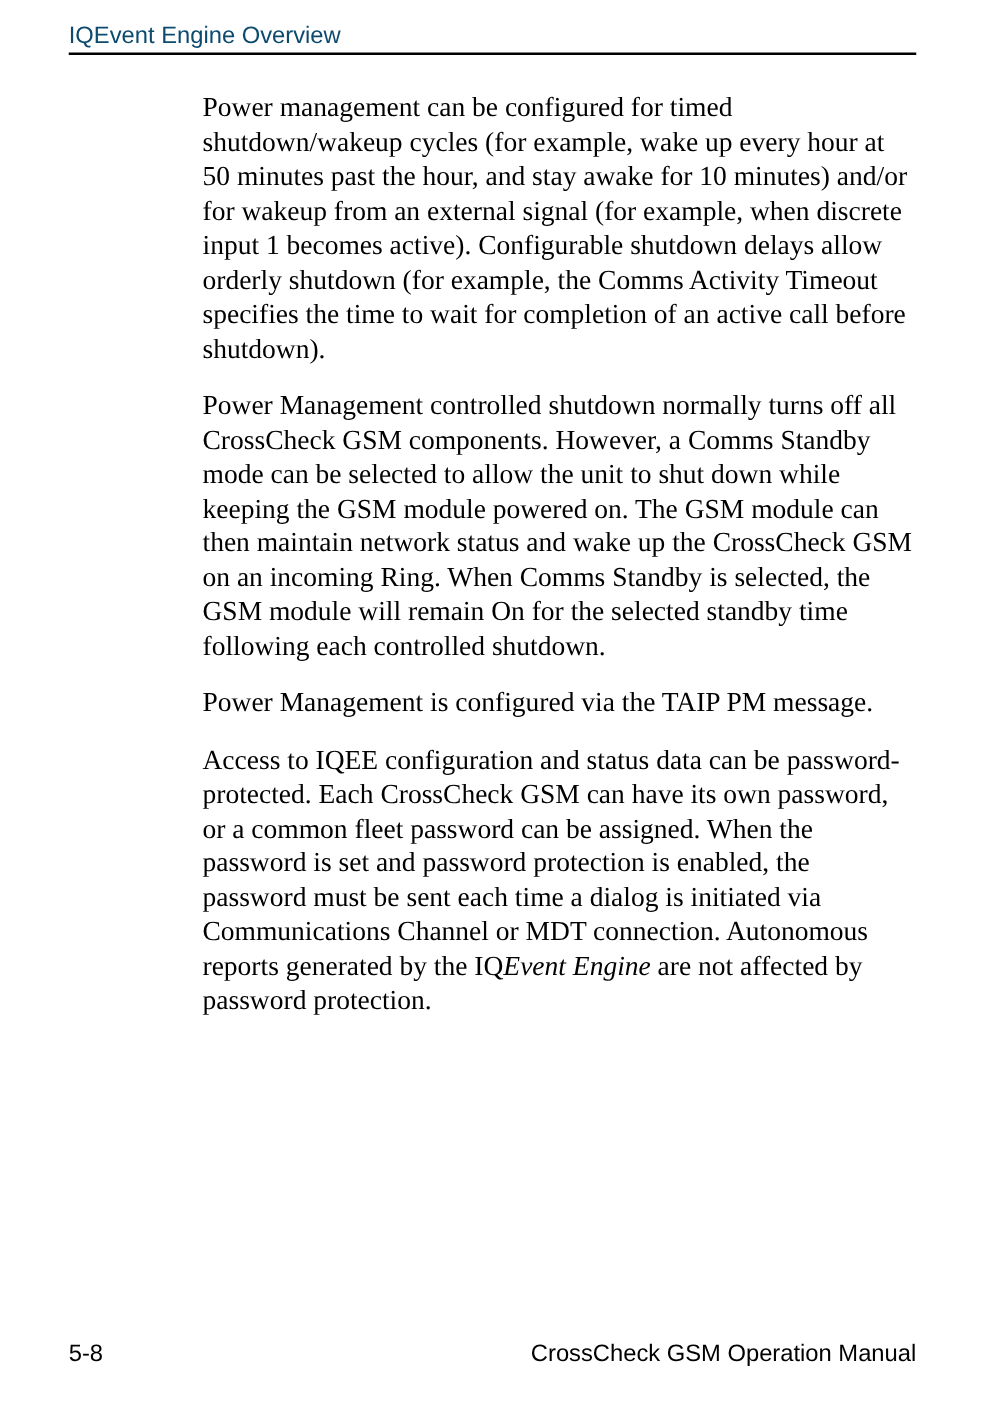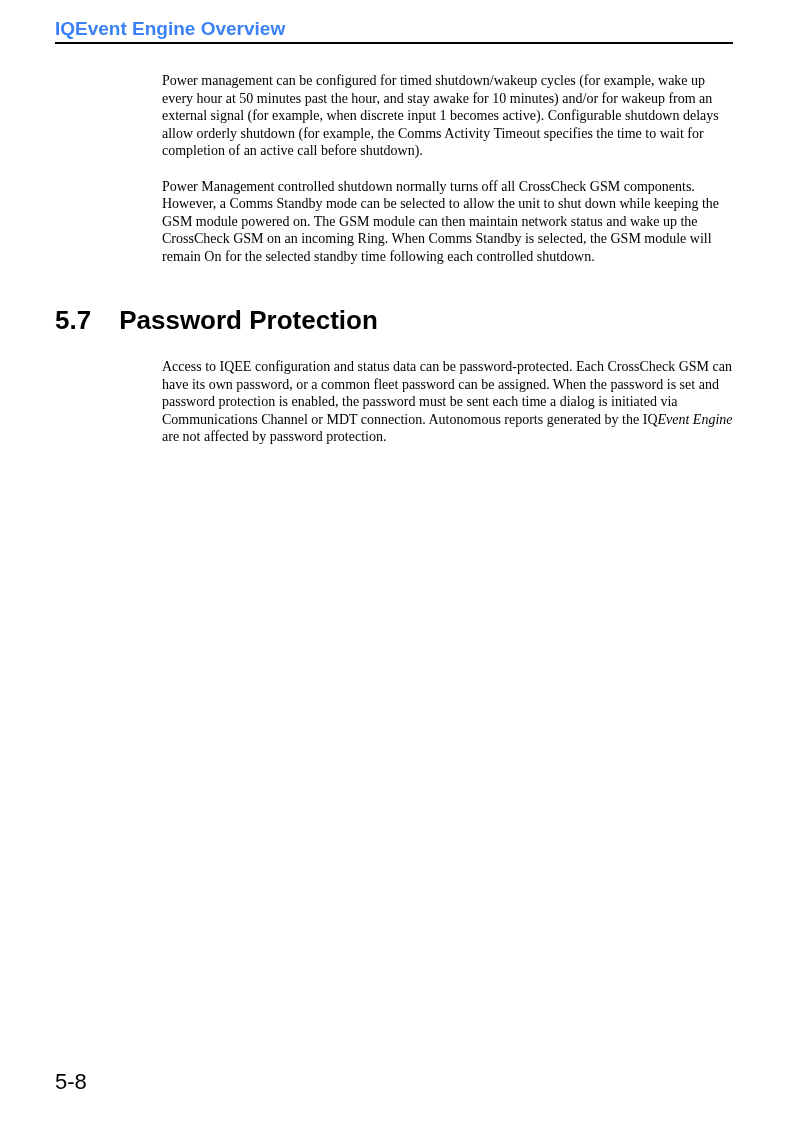--- a/index.html
+++ b/index.html
@@ -17,35 +17,35 @@
     }
     .page {
       width: 100%;
       height: 100%;
       position: relative;
       padding: 18px 55px 0 55px;
     }
     .header-title {
       font-family: Arial, Helvetica, sans-serif;
       font-size: 19px;
-      font-weight: bold;
-      color: #3b82f6;
+      font-weight: normal;
+      color: #0c4a6e;
       margin-bottom: 2px;
     }
     .header-rule {
       border: none;
       border-top: 2px solid #000;
       margin-bottom: 28px;
     }
     .body-text {
       margin-left: 107px;
       margin-right: 0;
     }
     .para {
-      font-size: 14px;
+      font-size: 22px;
       line-height: 1.25;
       color: #000;
       margin-bottom: 18px;
       text-align: left;
     }
     .section-heading {
       font-family: Arial, Helvetica, sans-serif;
       font-size: 26px;
       font-weight: bold;
       color: #000;
@@ -58,49 +58,48 @@
       margin-right: 28px;
     }
     .footer {
       position: absolute;
       bottom: 30px;
       left: 55px;
       right: 55px;
       display: flex;
       justify-content: space-between;
       font-family: Arial, Helvetica, sans-serif;
-      font-size: 22px;
+      font-size: 19px;
       color: #000;
     }
     .bold {
       font-weight: normal;
     }
     .italic {
       font-style: italic;
       text-align: right;
     }
   </style>
 </head>
 <body>
 
 <div class="page">
   <div class="header-title">IQEvent Engine Overview</div>
   <hr class="header-rule">
 
   <div class="body-text">
     <p class="para">Power management can be configured for timed shutdown/wakeup cycles (for example, wake up every hour at 50 minutes past the hour, and stay awake for 10 minutes) and/or for wakeup from an external signal (for example, when discrete input 1 becomes active). Configurable shutdown delays allow orderly shutdown (for example, the Comms Activity Timeout specifies the time to wait for completion of an active call before shutdown).</p>
     <p class="para">Power Management controlled shutdown normally turns off all CrossCheck GSM components. However, a Comms Standby mode can be selected to allow the unit to shut down while keeping the GSM module powered on. The GSM module can then maintain network status and wake up the CrossCheck GSM on an incoming Ring. When Comms Standby is selected, the GSM module will remain On for the selected standby time following each controlled shutdown.</p>
+    <p class="para">Power Management is configured via the TAIP PM message.</p>
   </div>
 
-  <h2 class="section-heading">
-    <span class="section-number">5.7</span><span>Password Protection</span>
-  </h2>
 
   <div class="body-text">
     <p class="para">
       <span>Access to IQEE configuration and status data can be password-protected. Each CrossCheck GSM can have its own password, or a common fleet password can be assigned. When the password is set and password protection is enabled, the password must be sent each time a dialog is initiated via Communications Channel or MDT connection. Autonomous reports generated by the </span><span class="bold">IQ</span><span class="italic">Event Engine</span><span> are not affected by password protection.</span>
     </p>
   </div>
 
   <div class="footer">
     <span>5-8</span>
+    <span>CrossCheck GSM Operation Manual</span>
   </div>
 </div>
 
 </body></html>

